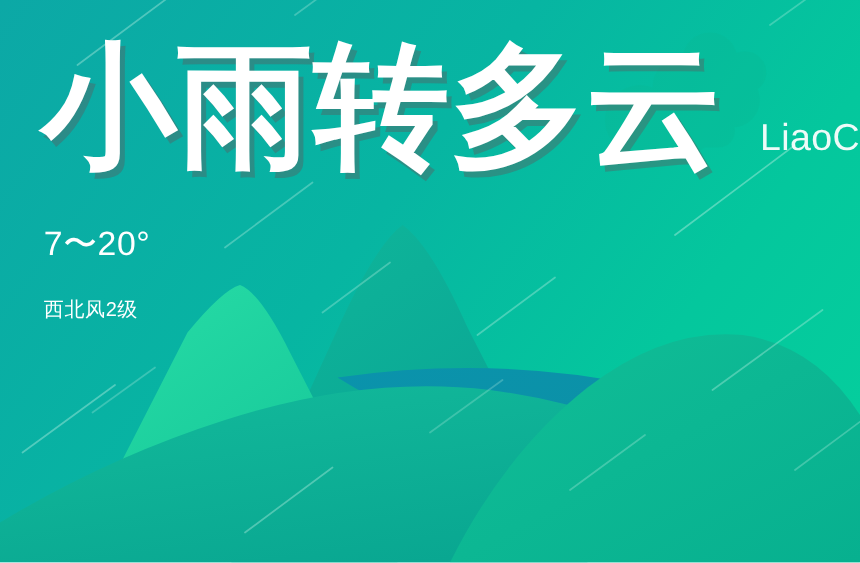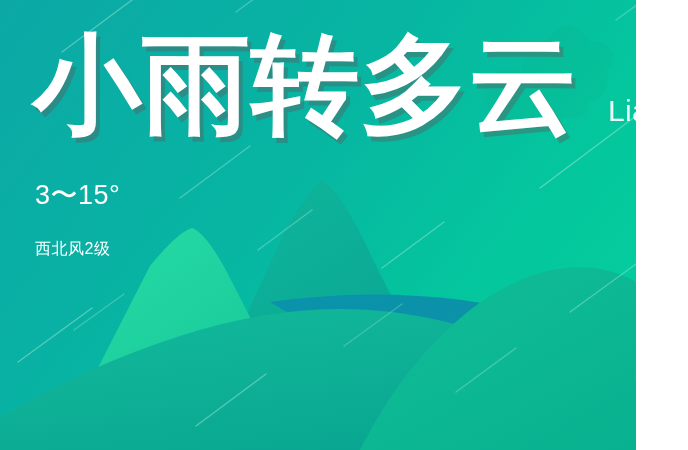--- a/index.html
+++ b/index.html
@@ -2,21 +2,21 @@
 <html><head>
 <meta charset="utf-8">
 <style>
   html, body {
     margin: 0;
     padding: 0;
     background: #ffffff;
   }
   #weather-card {
     position: relative;
-    width: 636px;
+    width: 688px;
     height: 450px;
     overflow: hidden;
     font-family: "Liberation Sans", "DejaVu Sans", sans-serif;
     background: linear-gradient(127deg, #0CA8A6 0%, #07B5A2 42%, #04C79D 72%, #05D09D 100%);
   }
   #scenery {
     position: absolute;
     inset: 0;
     width: 688px;
     height: 450px;
@@ -136,18 +136,18 @@
       <line x1="456" y1="392" x2="516" y2="348" opacity="0.30"></line>
       <line x1="344" y1="346" x2="402" y2="304" opacity="0.26"></line>
     </g>
   </svg>
 
   <div class="text-layer">
     <div id="title-main">小雨转多云</div>
 
     <div id="city-name">LiaoCh</div>
 
-    <div id="temp-range">3〜15°</div>
+    <div id="temp-range">7〜20°</div>
 
     <div id="wind-info">西北风2级</div>
   </div>
 
 </div>
 
 </body></html>

